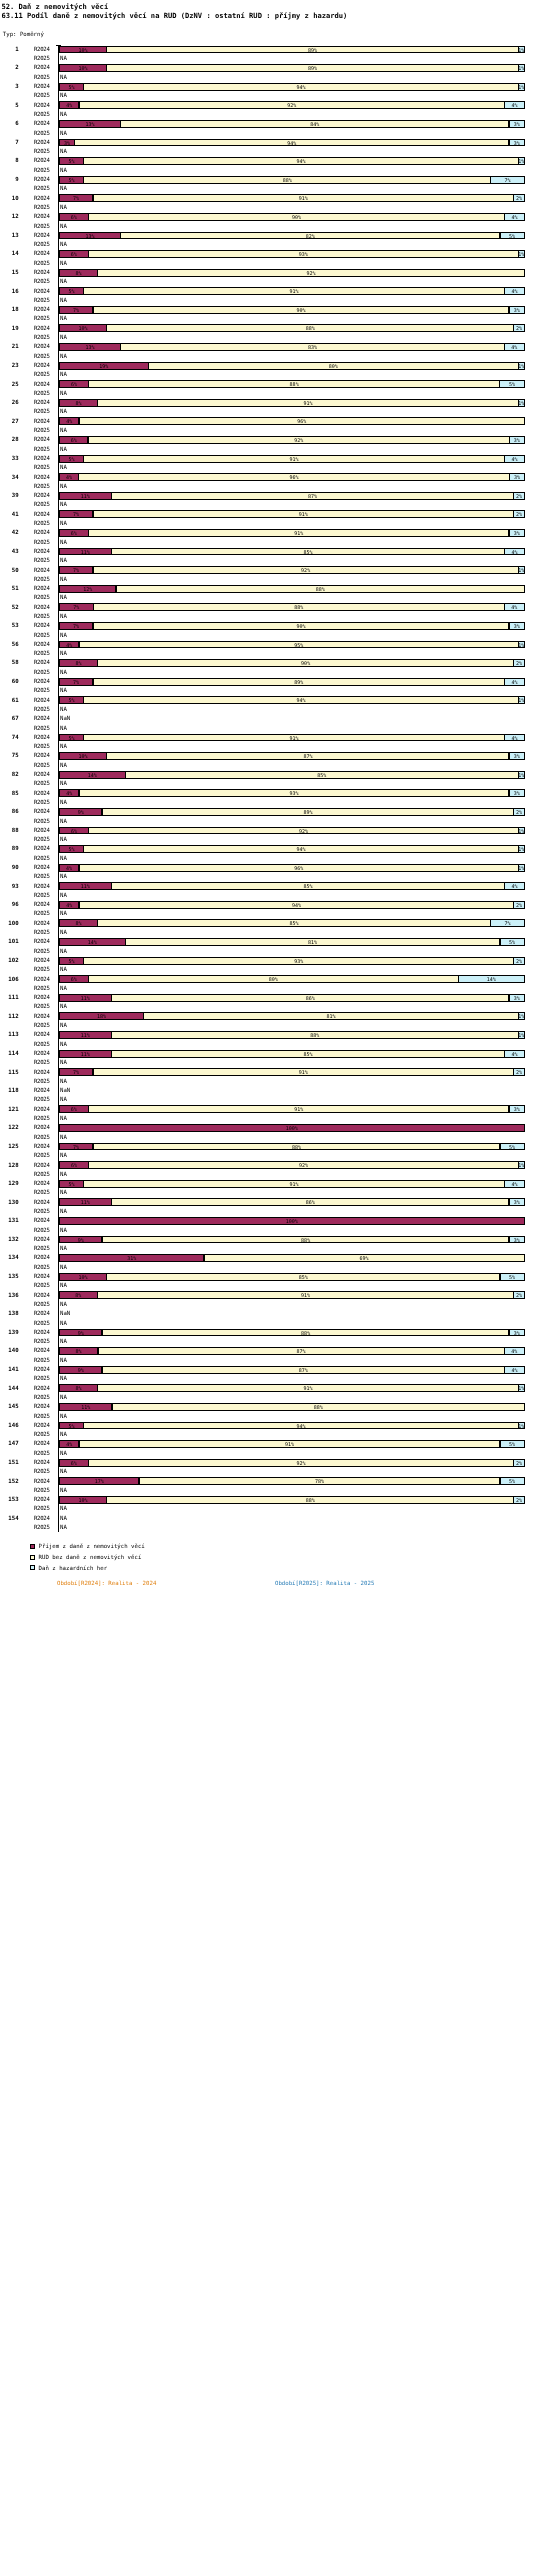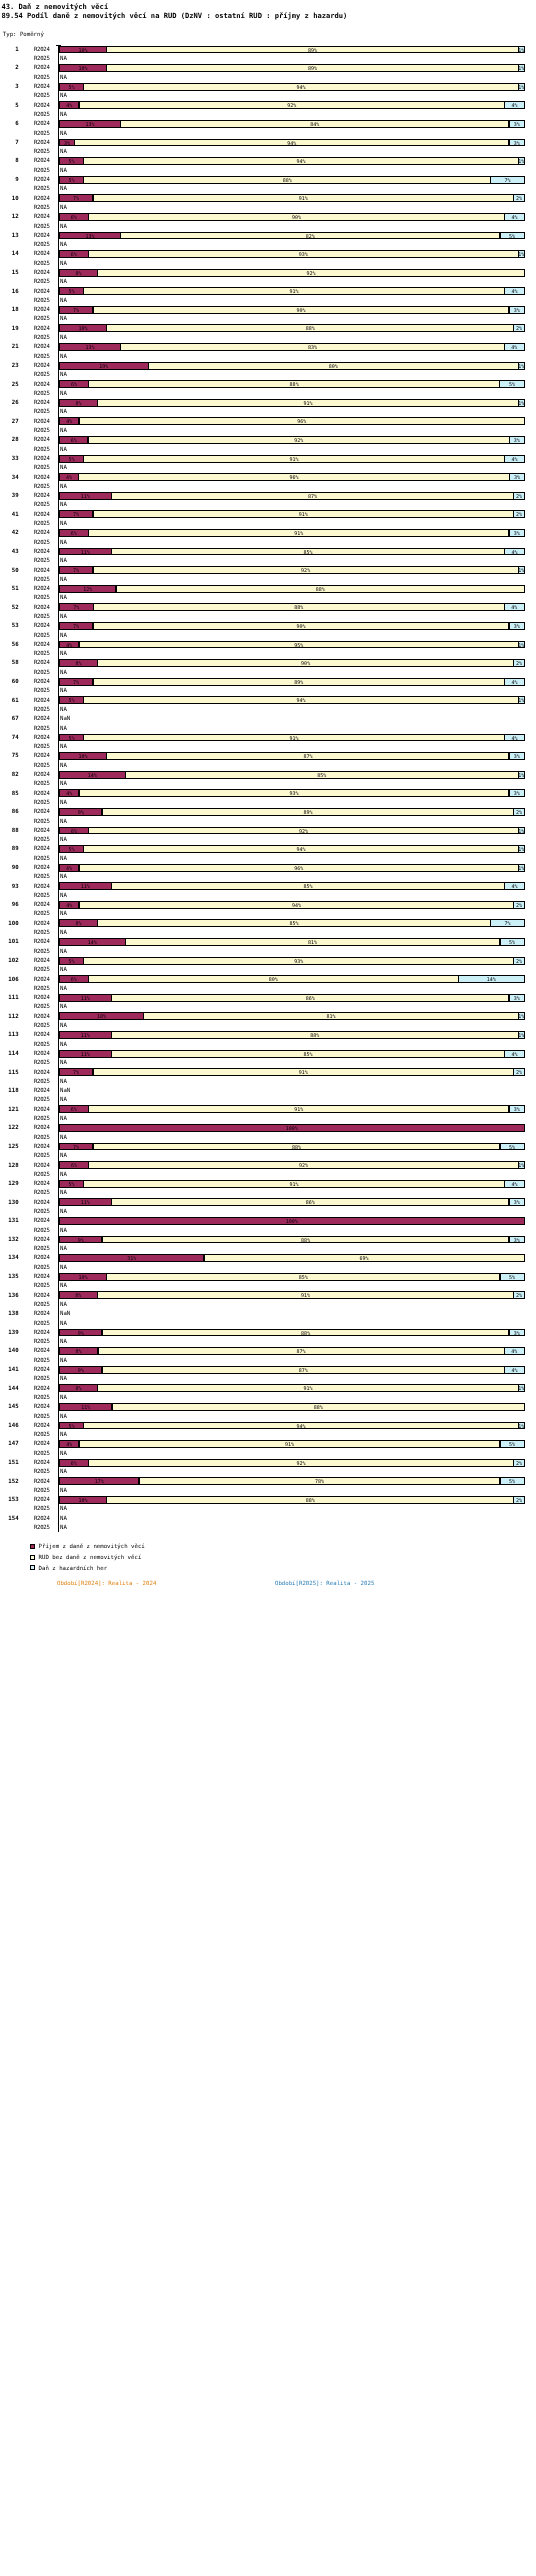--- a/index.html
+++ b/index.html
@@ -164,22 +164,22 @@
   .foot-2025 {
     position: absolute;
     left: 275px;
     color: #2c7fb8;
   }
 </style>
 </head>
 <body>
 
 <div class="titles">
-  <div class="title-main">43. Daň z nemovitých věcí</div>
-  <div class="title-sub">89.54 Podíl daně z nemovitých věcí na RUD (DzNV : ostatní RUD : příjmy z hazardu)</div>
+  <div class="title-main">52. Daň z nemovitých věcí</div>
+  <div class="title-sub">63.11 Podíl daně z nemovitých věcí na RUD (DzNV : ostatní RUD : příjmy z hazardu)</div>
   <div class="type-line">Typ: Poměrný</div>
 </div>
 
 <div class="plot" id="plot">
   <div class="axis-tick"></div>
   <div class="axis-line"></div>
   <div id="rows-host">
       <div class="grp">
         <div class="rowline">
           <div class="idx">1</div>

